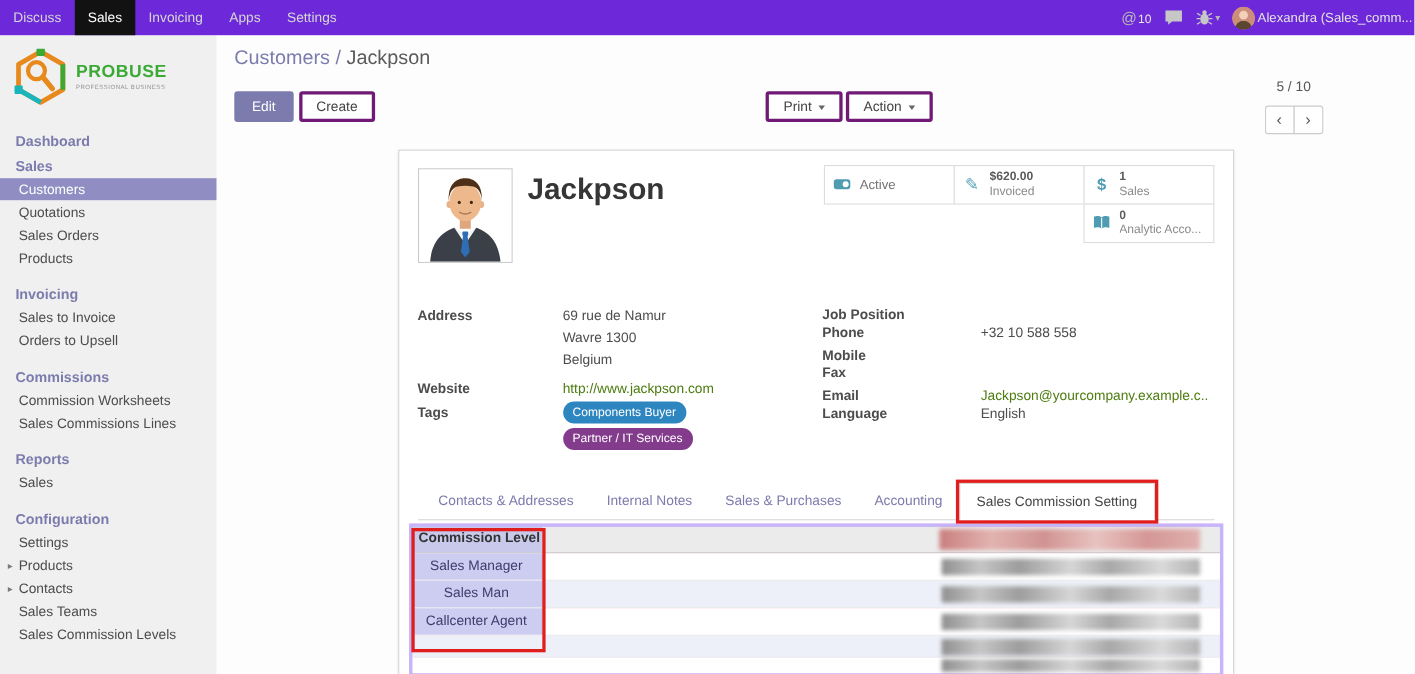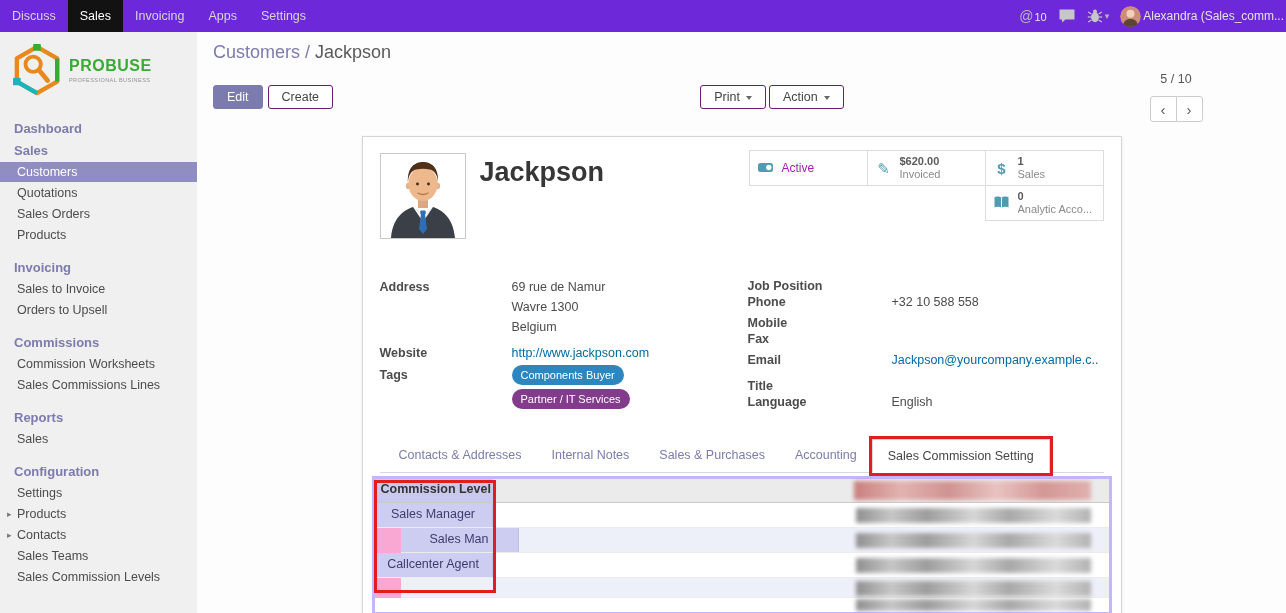--- a/index.html
+++ b/index.html
@@ -40,21 +40,21 @@
   .control-panel { padding:10px 10px 0 16px; }
   .breadcrumb { font-size:18px; color:#7c7bad; margin-bottom:9px; }
   .bc-link { cursor:pointer; }
   .bc-sep { margin:0 5px; }
   .bc-current { color:#5a5a5a; }
   .cp-row { display:flex; align-items:center; }
   .cp-left { width:255px; display:flex; gap:5px; }
   .cp-center { flex:1; display:flex; justify-content:center; gap:3px; }
   .cp-right { width:200px; display:flex; align-items:center; justify-content:flex-end; gap:10px;flex-direction:column; }
   .btn { font-family:"Liberation Sans",sans-serif; font-size:12.5px; padding:4px 13px;
-    background:#fff; border:1px solid #701a75; border-radius:3px; color:#444; cursor:pointer; }
+    background:#fff; border:3px solid #701a75; border-radius:3px; color:#444; cursor:pointer; }
   .btn-primary { background:#7c7bad; border-color:#7c7bad; color:#fff; }
   .dd-caret { display:inline-block; width:0; height:0; border-left:3.5px solid transparent;
     border-right:3.5px solid transparent; border-top:4px solid #666; margin-left:6px; vertical-align:1px; }
   .pager-text { font-size:12.5px; color:#555; }
   .pager-btns { display:flex; }
   .pager-btn { width:27px; height:26px; border:1px solid #ccc; background:#fff; color:#555;
     font-size:15px; line-height:1; cursor:pointer; }
   .pager-btn.prev { border-radius:3px 0 0 3px; }
   .pager-btn.next { border-radius:0 3px 3px 0; margin-left:-1px; }
 
@@ -66,51 +66,51 @@
     border:1px solid #c9c9c9; background:#fff; cursor:pointer; }
   .record-title { position:absolute; left:100px; top:6px; font-size:27px; font-weight:bold; color:#363636; }
   .stat-buttons { position:absolute; top:0; right:0; display:grid; grid-template-columns:repeat(3,118px); }
   .stat-btn { height:36px; border:1px solid #dcdcdc; background:#fff; display:flex; align-items:center;
     gap:7px; padding:0 7px; margin-left:-1px; margin-top:-1px; cursor:pointer; overflow:hidden; }
   .stat-btn.col3 { grid-column:3; }
   .stat-icon { color:#4f9cb2; font-size:15px; flex-shrink:0; width:18px; text-align:center; line-height:1; }
   .stat-text { display:flex; flex-direction:column; line-height:13px; font-size:11px; overflow:hidden; }
   .stat-text .v { color:#5a5a5a; font-weight:bold; }
   .stat-text .l { color:#8a8a8a; white-space:nowrap; }
-  .stat-single { font-size:12px; color:#a21caf; }
+  .stat-single { font-size:12px; color:#737373; }
 
   
   .fields { display:flex; margin-top:26px; }
   .fcol-left { width:352px; }
   .fcol-right { flex:1; padding-left:16px; }
   .frow { display:flex; margin-bottom:6px; font-size:12.5px; line-height:16px; }
   .flabel { width:132px; flex-shrink:0; font-weight:bold; color:#4c4c4c; }
   .addr-line { margin-bottom:4px; }
-  .flink { color:#0369a1; text-decoration:none; cursor:pointer; }
+  .flink { color:#4d7c0f; text-decoration:none; cursor:pointer; }
   .tags-wrap { display:flex; flex-direction:column; gap:4px; align-items:flex-start; margin-top:-2px; }
   .tag { color:#fff; font-size:11px; padding:2px 9px; border-radius:10px; white-space:nowrap; cursor:pointer; }
   .tag-blue { background:#2e86c1; }
   .tag-purple { background:#833c8c; }
   .rrow { display:flex; font-size:12.5px; line-height:15px; margin-bottom:1px; }
   .rrow .flabel { width:144px; }
   .gap-sm { margin-top:6px; }
   .gap-md { margin-top:11px; }
 
   
   .notebook { margin-top:24px; }
   .tabs { display:flex; border-bottom:1px solid #d8d8d8; padding-left:4px; }
   .tab { padding:9px 15px; font-size:12.5px; color:#7c7bad; cursor:pointer; white-space:nowrap; }
   .tab.active { background:#fff; border:1px solid #d8d8d8; border-bottom:1px solid #fff;
     margin-bottom:-1px; color:#464646; outline:3px solid #e01e1e; outline-offset:0px; position:relative; z-index:3; }
 
   
   .table-annotation { position:relative; margin:3px -8px 0 -8px; border:3px solid #c4b5fd; background:#f9a8d4;text-align:center; }
   .trow { position:relative; display:flex; height:25px; border-bottom:1px solid #ececec; background:#fff; }
   .trow.thead { height:24px; background:#ebebeb; border-bottom:1px solid #c9c9c9; }
-  .trow.alt { background:#eef0f9;margin-left:26px; }
+  .trow.alt { background:#eef0f9; }
   .trow.e1 { height:20px; }
   .trow.e2 { height:14px; border-bottom:none; }
   .tcell-level { width:118px; flex-shrink:0; padding:4px 6px 0 6px; font-size:12.5px; white-space:nowrap; overflow:hidden; }
   .thead .tcell-level { background:#c9c9ec; font-weight:bold; color:#333; padding-top:3px; }
   .lav { background:#cdcdf1; color:#3c3c6e; border-right:1px solid #c2c2e4; }
   .blur { position:absolute; filter:blur(2px); border-radius:1px; }
   .blur-pink { top:2px; right:18px; width:237px; height:19px;
     background:linear-gradient(90deg,#c97f7d,#e2b3b1 20%,#d09391 40%,#e8c3c1 60%,#d49795 80%,#e0b1af); }
   .blur-gray { top:5px; right:18px; width:235px; height:15px;
     background:linear-gradient(90deg,#8f8f8f,#c6c6c6 15%,#9d9d9d 30%,#d6d6d6 50%,#a8a8a8 65%,#dadada 85%,#b2b2b2); }
@@ -332,24 +332,20 @@
           <span></span>
         </div>
         <div class="rrow">
           <span class="flabel">Fax</span>
           <span></span>
         </div>
         <div class="rrow gap-sm">
           <span class="flabel">Email</span>
           <a class="flink">Jackpson@yourcompany.example.c..</a>
         </div>
-        <div class="rrow gap-md">
-          <span class="flabel">Title</span>
-          <span></span>
-        </div>
         <div class="rrow">
           <span class="flabel">Language</span>
           <span>English</span>
         </div>
       </div>
     </div>
 
     <div class="notebook">
       <div class="tabs">
         <span class="tab">Contacts &amp; Addresses</span>

